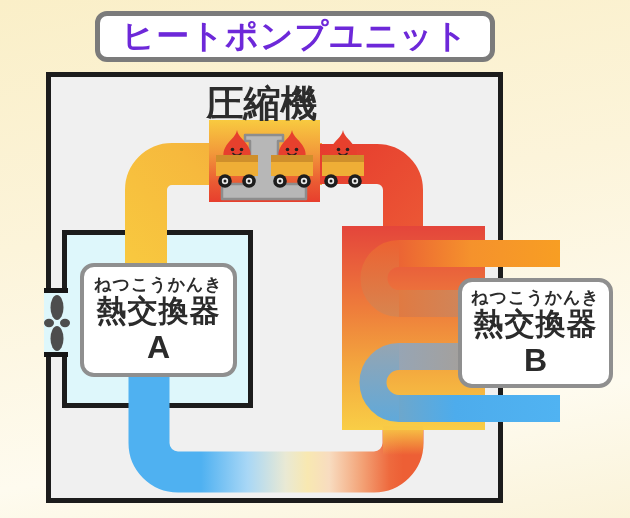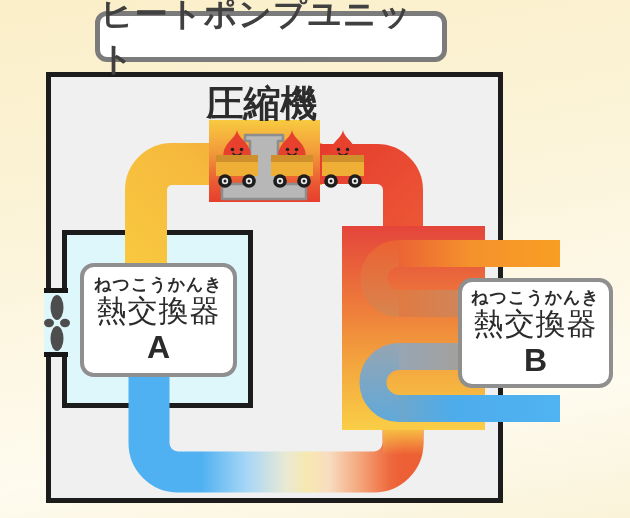--- a/index.html
+++ b/index.html
@@ -4,34 +4,34 @@
 <style>
   html,body{margin:0;padding:0;}
   body{font-family:"Liberation Sans","DejaVu Sans",sans-serif;}
   .stage{position:relative;width:630px;height:518px;overflow:hidden;
     background:linear-gradient(170deg,#faefc8 0%,#fcf4da 40%,#fefbef 78%,#faf3d9 100%);}
   .main-box{position:absolute;left:46px;top:72px;width:457px;height:431px;
     box-sizing:border-box;background:#f0f0f0;border:5px solid #1c1c1c;z-index:1;}
   .hx-a-box{position:absolute;left:62px;top:230px;width:191px;height:178px;
     box-sizing:border-box;background:#def7fb;border:5px solid #1c1c1c;z-index:2;}
   .pipes-svg{position:absolute;left:0;top:0;width:630px;height:518px;z-index:3;}
-  .title-box{position:absolute;left:95px;top:11px;width:352px;height:51px;
+  .title-box{position:absolute;left:95px;top:11px;width:400px;height:51px;
     box-sizing:border-box;background:#ffffff;border:5px solid #7b7b7b;border-radius:12px;
     display:flex;align-items:center;justify-content:center;z-index:4;
-    font-size:33px;font-weight:bold;color:#404040;letter-spacing:1px;}
+    font-size:33px;font-weight:bold;color:#6d28d9;letter-spacing:1px;}
   .comp-label{position:absolute;left:187px;top:79px;width:150px;height:36px;
     text-align:center;font-size:37px;font-weight:bold;color:#2c2c2c;z-index:4;}
   .hx-label{position:absolute;box-sizing:border-box;background:#ffffff;
     border:4px solid #8f8f8f;border-radius:14px;z-index:4;
     display:flex;flex-direction:column;align-items:center;justify-content:center;
     color:#2b2b2b;text-align:center;line-height:1.15;}
   .hx-label-a{left:80px;top:263px;width:157px;height:114px;}
   .hx-label-b{left:458px;top:278px;width:155px;height:110px;}
   .furigana{font-size:17px;font-weight:bold;letter-spacing:1px;}
-  .hx-name{font-size:30px;font-weight:normal;letter-spacing:1px;}
+  .hx-name{font-size:30px;font-weight:bold;letter-spacing:1px;}
   .hx-unit{font-size:32px;font-weight:bold;}
 </style>
 </head>
 <body>
 
 <div class="stage">
 
   <div class="main-box"></div>
   <div class="hx-a-box"></div>
 

